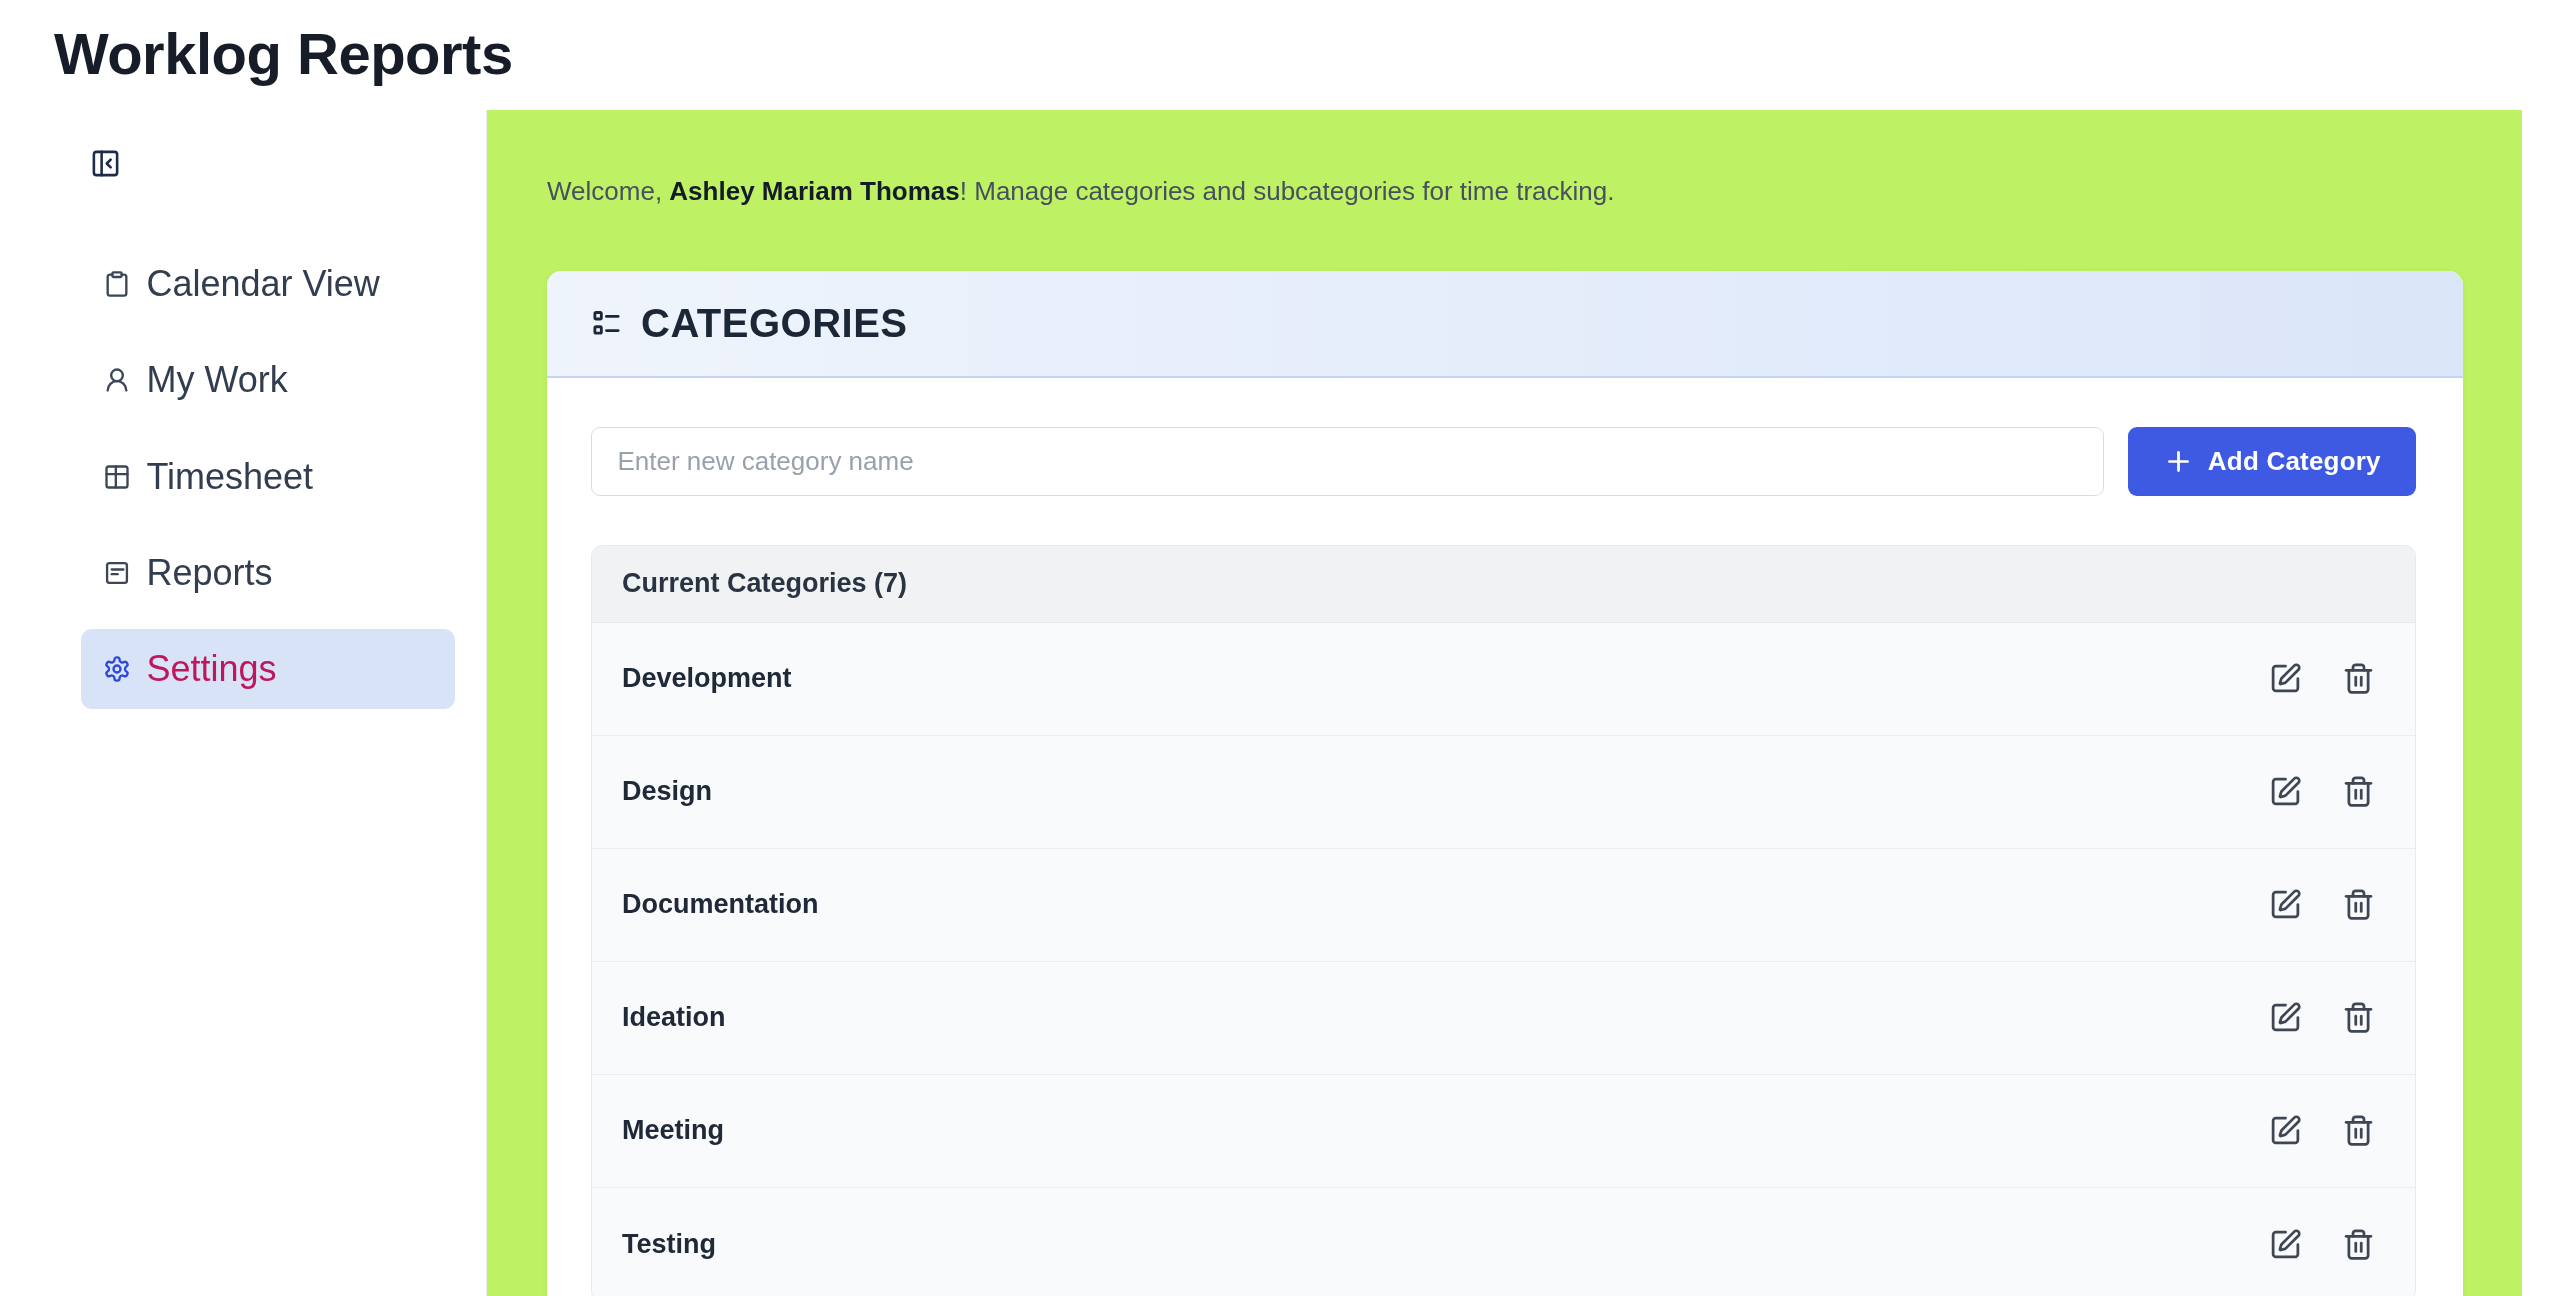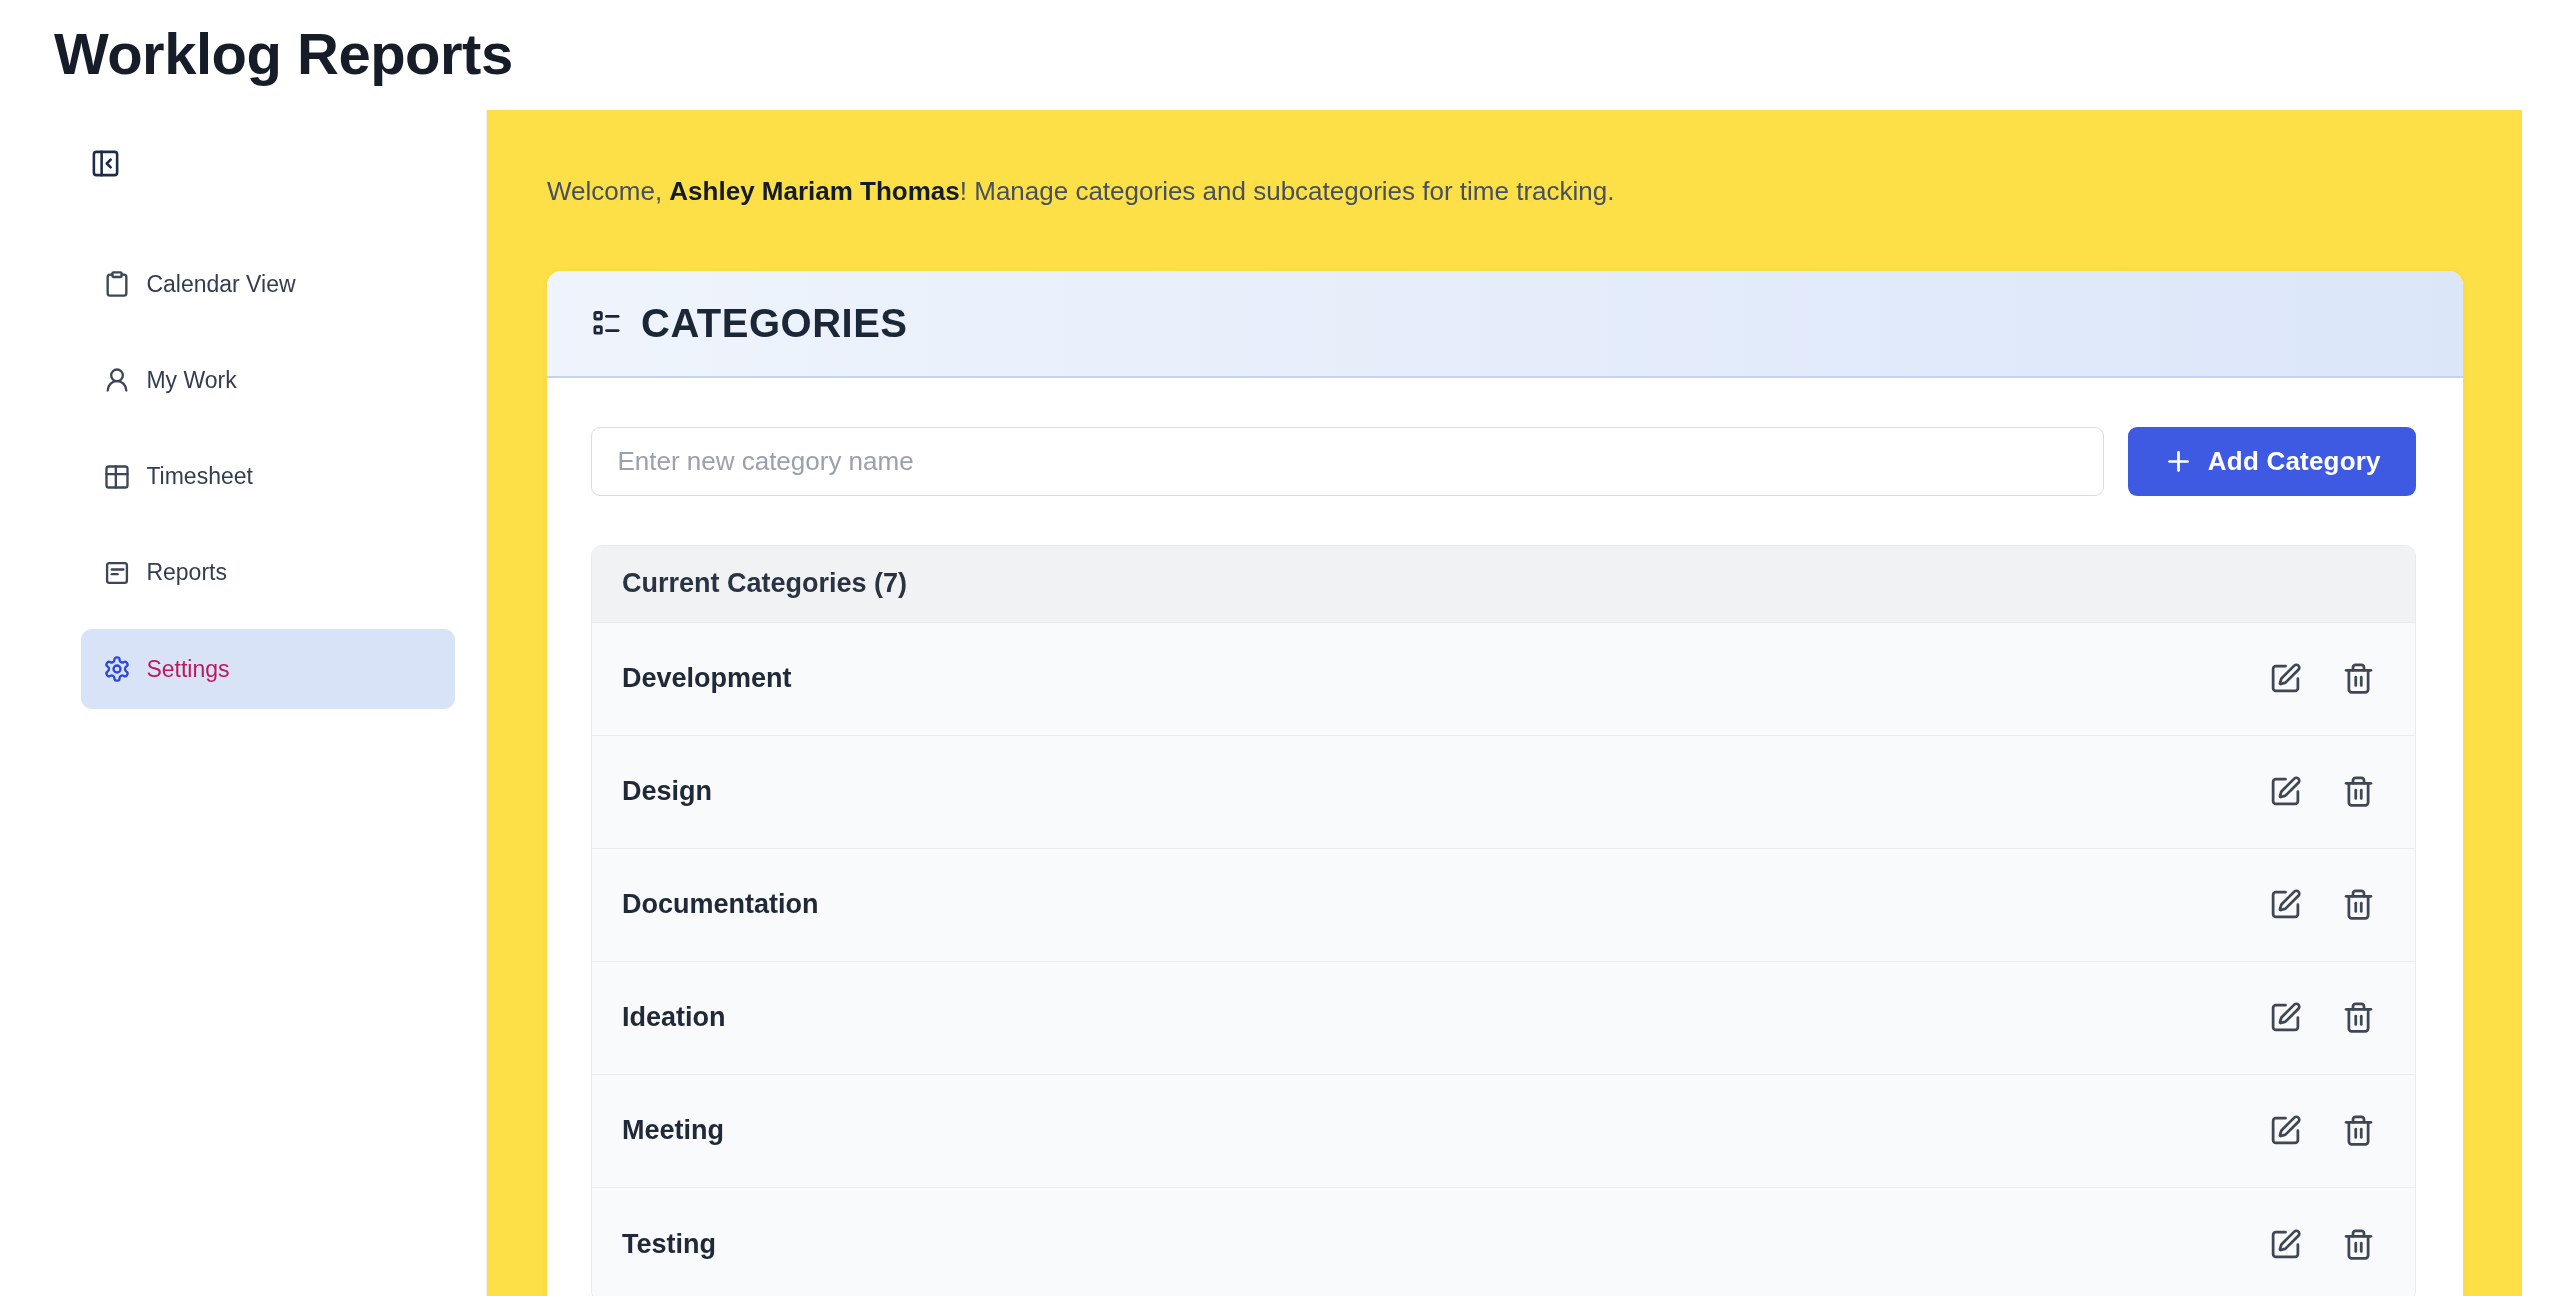--- a/index.html
+++ b/index.html
@@ -30,29 +30,29 @@
   }
   .collapse-btn {
     margin: 38px 0 0 90px; padding: 0; width: 31px; height: 31px;
     background: none; border: none; cursor: pointer; color: #1f2c49;
   }
   .nav { margin-top: 62px; }
   .nav-item {
     display: flex; align-items: center; gap: 15.4px;
     height: 80px; margin: 0 31px 16.3px 81px; padding-left: 22px;
     border-radius: 11px; text-decoration: none;
-    font-size: 23px; font-weight: 500; color: #323d4f;
+    font-size: 36px; font-weight: 500; color: #323d4f;
   }
   .nav-item .nav-icon { color: #3c4657; }
   .nav-item.active { background: #d8e3f8; color: #be185d; }
   .nav-item.active .nav-icon { color: #2d49d9; }
 
   
   .main {
-    flex: 1; margin-right: 54px; background: #fde047;
+    flex: 1; margin-right: 54px; background: #bef264;
     padding: 65px 59px 9px 60px; overflow: hidden;
   }
   .welcome {
     margin: 0 0 63px 0; font-size: 26px; line-height: 1.25; color: #46505f;
   }
   .welcome .user-name { font-weight: 700; color: #141c2a; }
 
   
   .card {
     background: #fff; border-radius: 14.5px; overflow: hidden;

